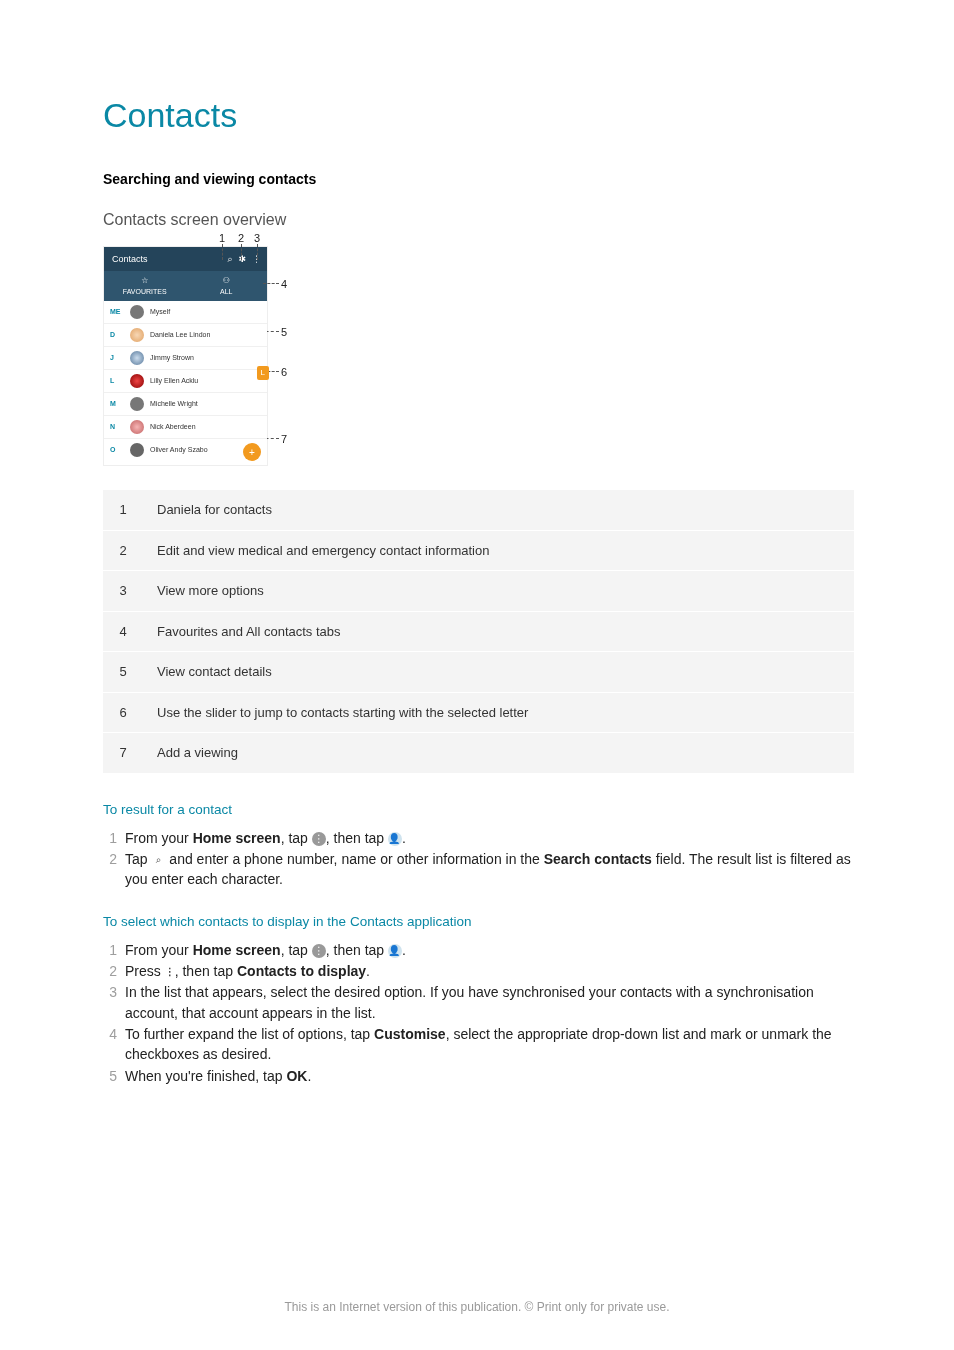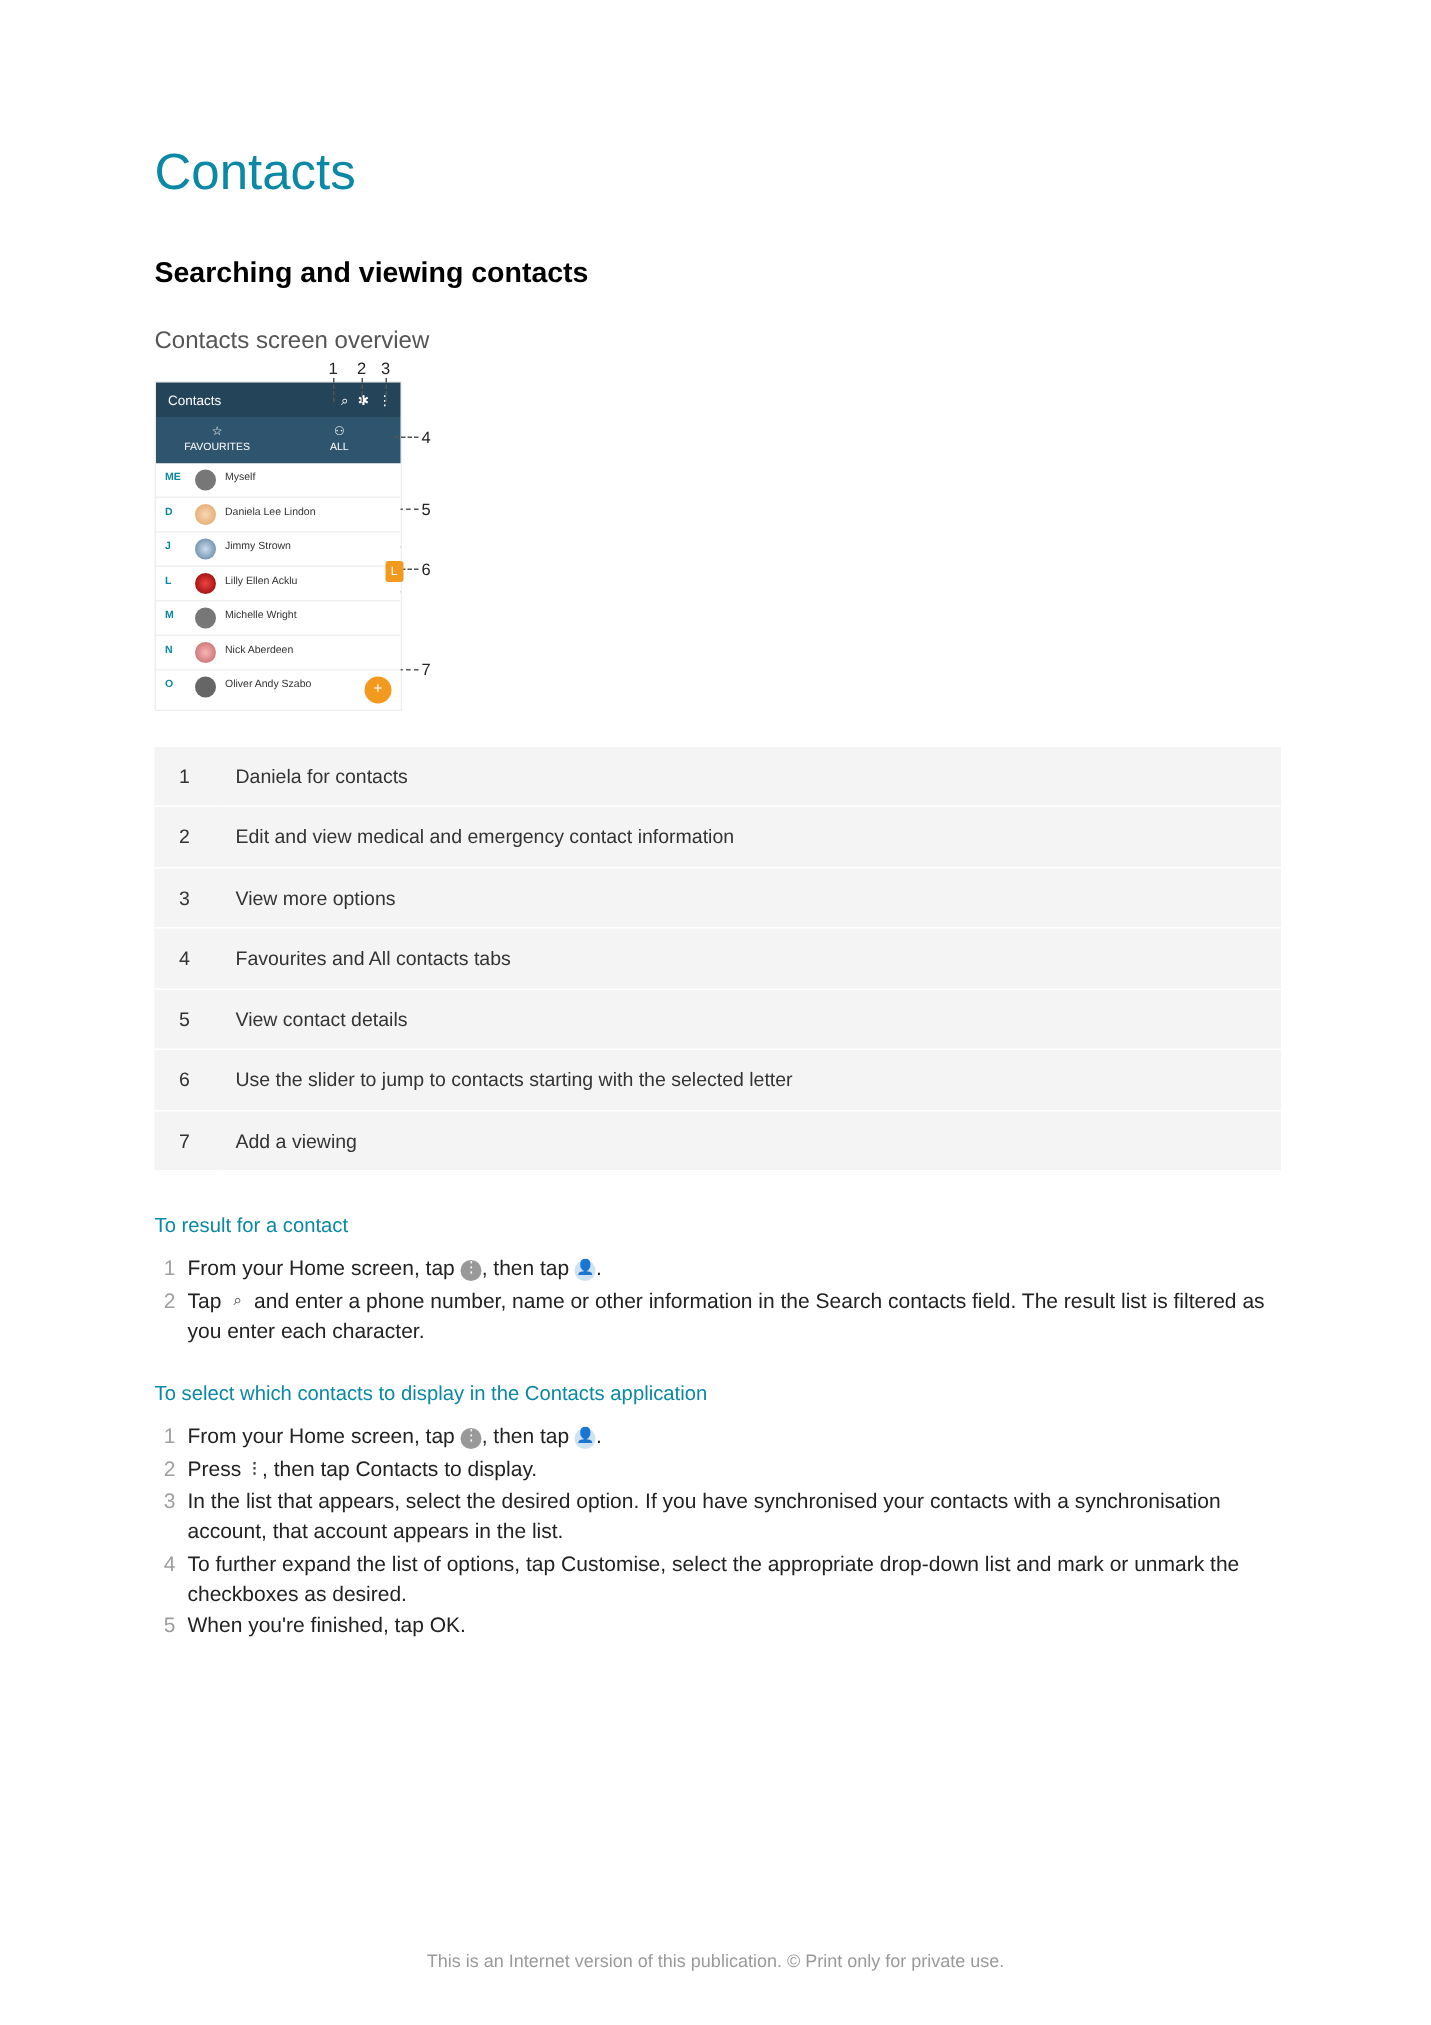--- a/index.html
+++ b/index.html
@@ -16,21 +16,21 @@
   .page {
     padding: 90px 100px 40px 103px;
   }
   h1.main-title {
     font-size: 34px;
     font-weight: 400;
     color: #0a88a5;
     margin-bottom: 28px;
   }
   h2.section-title {
-    font-size: 19px;
+    font-size: 14px;
     font-weight: 700;
     color: #000;
     margin-bottom: 18px;
   }
   h3.sub-title {
     font-size: 16px;
     font-weight: 400;
     color: #555;
     margin-bottom: 14px;
   }
@@ -141,21 +141,21 @@
     margin-bottom: 1px;
     color:#222;
   }
   ol.steps li::before {
     content: counter(step);
     position:absolute; left:-8px; top:0;
     width:22px; text-align:right;
     color:#9e9e9e;
     font-size:14px;
   }
-  .b { font-weight:normal; }
+  .b { font-weight:bold; }
   .inline-icon {
     display:inline-flex; align-items:center; justify-content:center;
     width:14px; height:14px; font-size:10px; vertical-align:middle;
     border-radius:50%;
   }
   .inline-icon.apps {
     background:#999; color:#fff;
   }
   .inline-icon.contact {
     background:#cfe3ee; color:#356;

